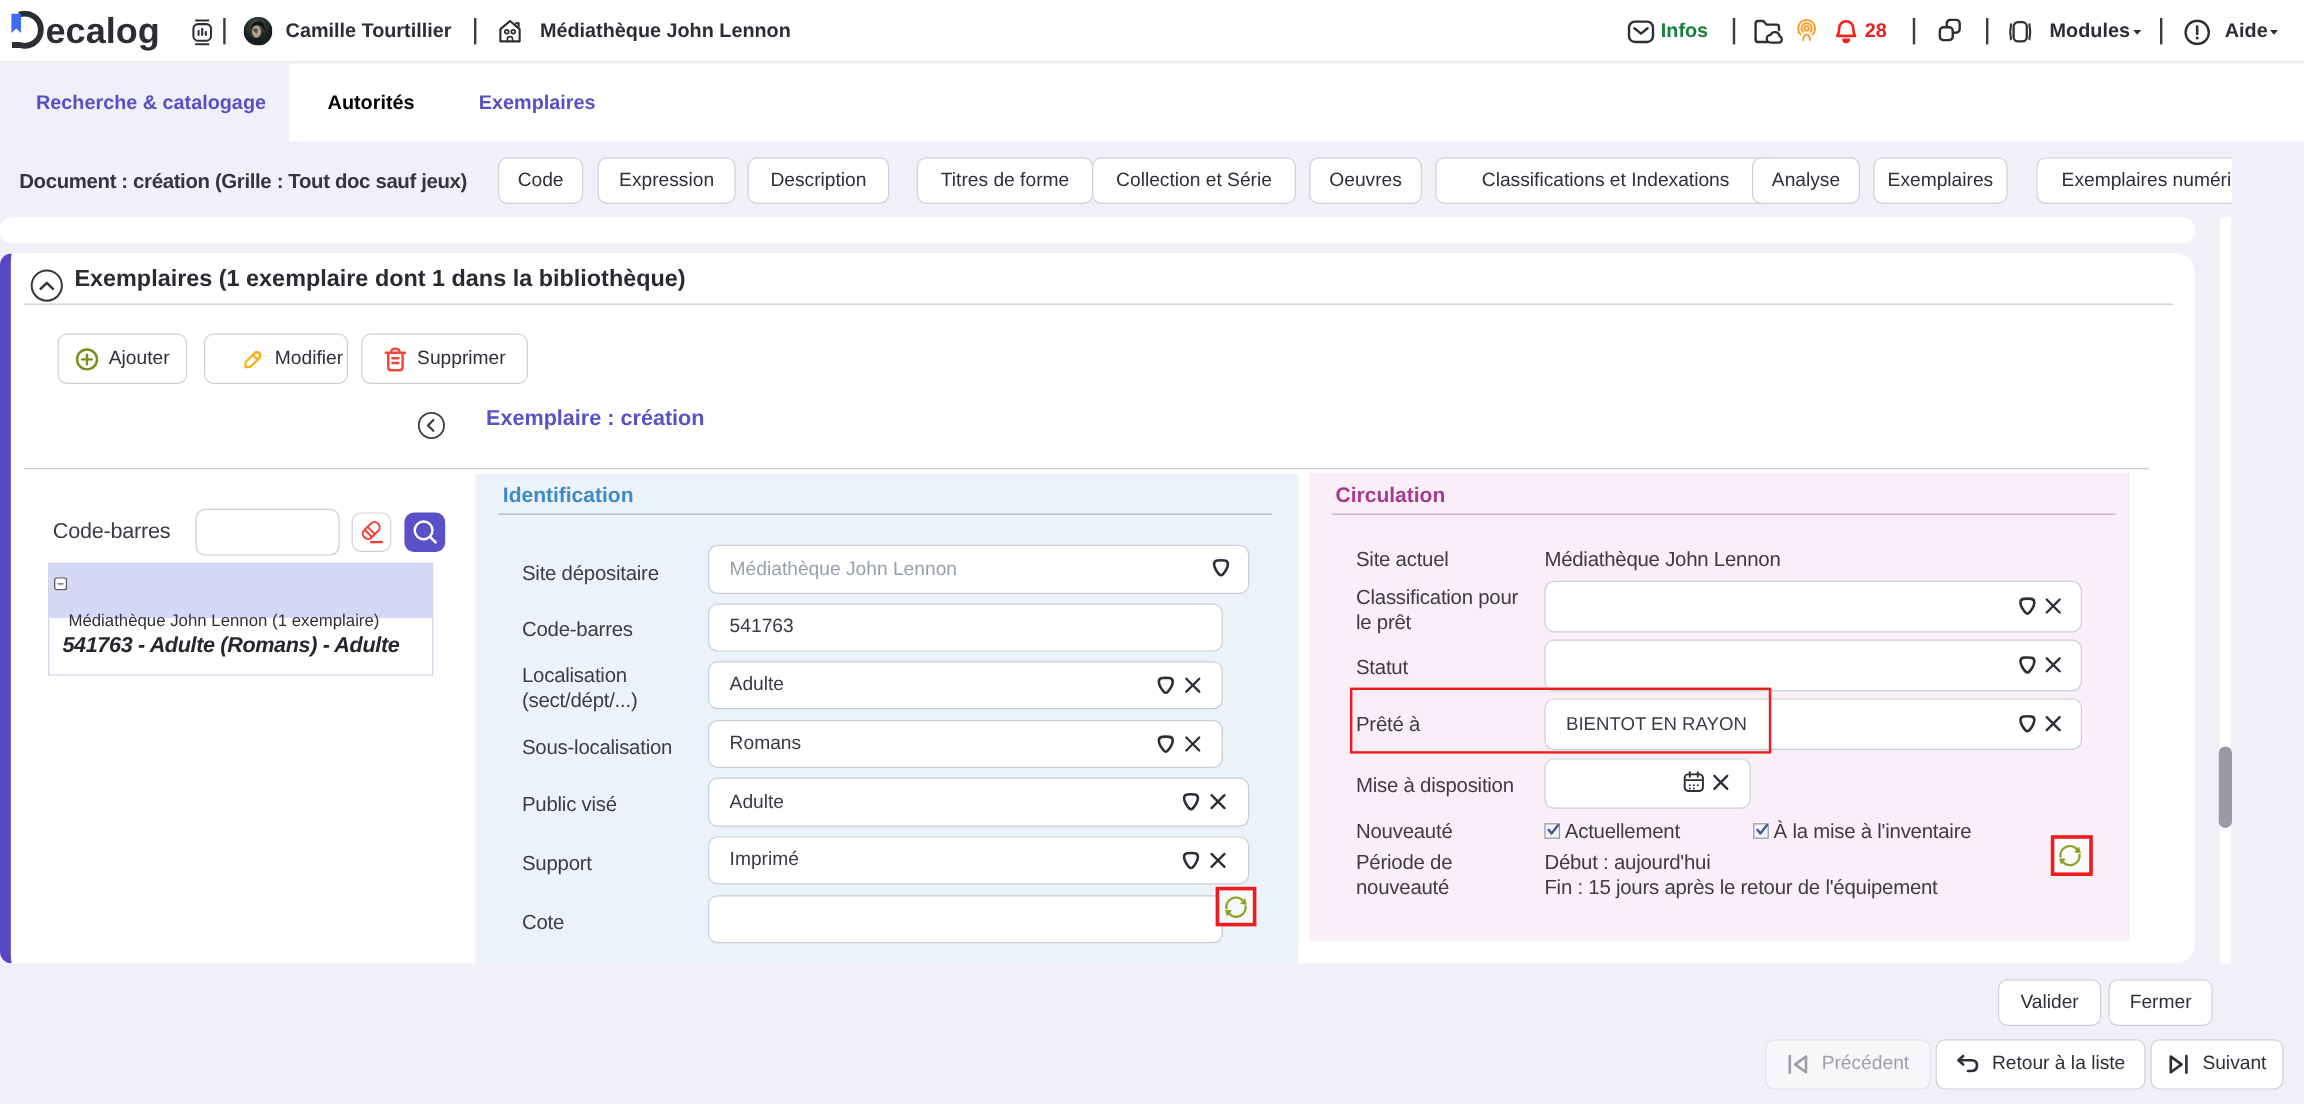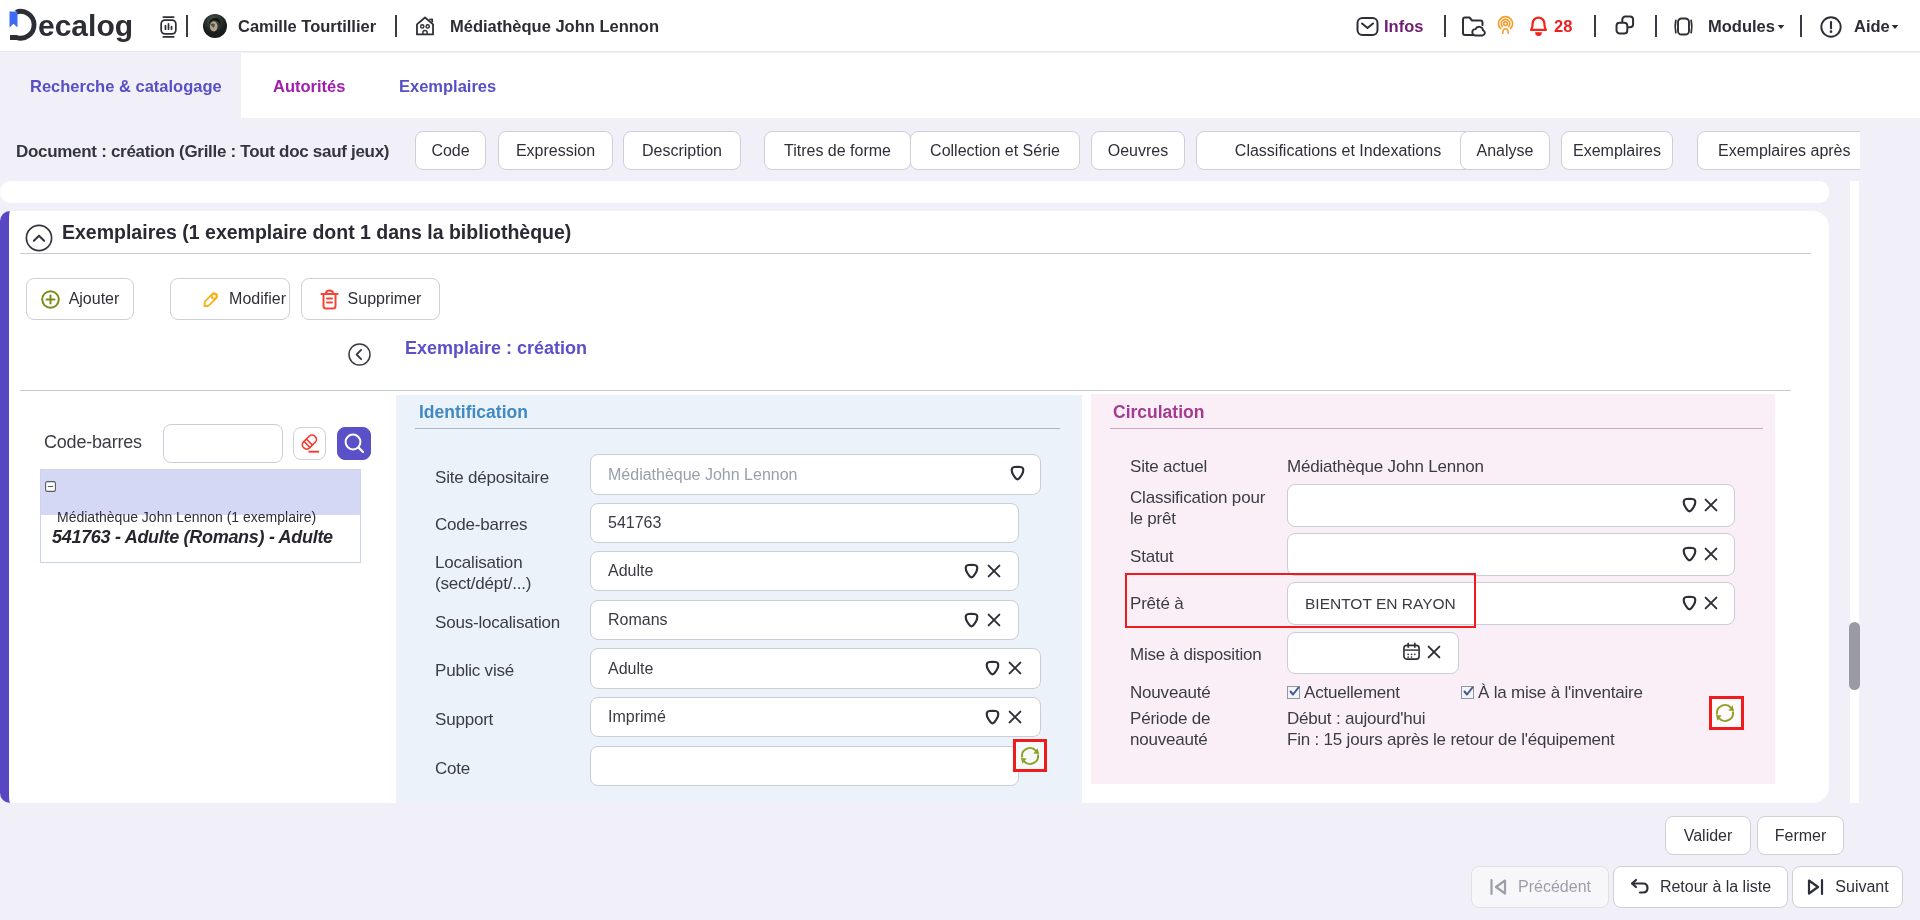--- a/index.html
+++ b/index.html
@@ -59,21 +59,21 @@
   <circle cx="9.8" cy="13.5" r="1.9" fill="none" stroke="#2e2e36" stroke-width="1.7"></circle>
   <circle cx="16.2" cy="13.5" r="1.9" fill="none" stroke="#2e2e36" stroke-width="1.7"></circle>
   <path d="M10.5 23 L10.5 20.5 Q10.5 18.3 13 18.3 Q15.5 18.3 15.5 20.5 L15.5 23" fill="none" stroke="#2e2e36" stroke-width="1.7"></path>
 </svg>
 <div class="abs bold" style="left:450px;top:17px;font-size:16.5px;color:#2c2c34;">Médiathèque John Lennon</div>
 
 <svg class="abs" style="left:1356px;top:15px" width="23" height="23" viewBox="0 0 23 23">
   <rect x="1.5" y="3" width="20" height="17" rx="5" fill="none" stroke="#2e2e36" stroke-width="2"></rect>
   <path d="M6 8.5 L11.5 13 L17 8.5" fill="none" stroke="#2e2e36" stroke-width="2" stroke-linecap="round" stroke-linejoin="round"></path>
 </svg>
-<div class="abs bold" style="left:1384px;top:17px;font-size:16.5px;color:#701a75;">Infos</div>
+<div class="abs bold" style="left:1384px;top:17px;font-size:16.5px;color:#15803d;">Infos</div>
 <div class="abs" style="left:1444px;top:15px;"><span class="sep"></span></div>
 
 <svg class="abs" style="left:1461px;top:14px" width="25" height="25" viewBox="0 0 25 25">
   <path d="M2 19 L2 5.5 Q2 3.5 4 3.5 L8.5 3.5 L11 6.5 L19.5 6.5 Q21.5 6.5 21.5 8.5 L21.5 11" fill="none" stroke="#2e2e36" stroke-width="2" stroke-linecap="round" stroke-linejoin="round"></path>
   <path d="M2 19 Q2 21 4 21 L12 21" fill="none" stroke="#2e2e36" stroke-width="2" stroke-linecap="round"></path>
   <path d="M14.5 21.5 a3.2 3.2 0 0 1 0-6.4 a4 4 0 0 1 7.6 1.2 a2.7 2.7 0 0 1 -0.6 5.2 Z" fill="none" stroke="#2e2e36" stroke-width="1.9"></path>
 </svg>
 
 <svg class="abs" style="left:1496px;top:14px" width="19" height="22" viewBox="0 0 22 23">
   <g fill="none" stroke="#f99d2b" stroke-width="1.9">
@@ -114,50 +114,50 @@
   <circle cx="12.5" cy="17.8" r="1.5" fill="#2e2e36"></circle>
 </svg>
 <div class="abs bold" style="left:1854px;top:17px;font-size:16.5px;color:#2c2c34;">Aide</div>
 <svg class="abs" style="left:1891px;top:24px" width="8" height="6" viewBox="0 0 12 8">
     <path d="M1 1 L6 7 L11 1" fill="#2c2c34"></path>
   </svg>
 
 <div class="abs" style="left:0;top:53px;width:1920px;height:65px;background:#fff;"></div>
 <div class="abs" style="left:0;top:53px;width:241px;height:65px;background:#f1f0f8;"></div>
 <div class="abs bold" style="left:30px;top:77px;font-size:16.5px;color:#584fc6;">Recherche &amp; catalogage</div>
-<div class="abs bold" style="left:273px;top:77px;font-size:16.5px;color:#a21caf;">Autorités</div>
+<div class="abs bold" style="left:273px;top:77px;font-size:16.5px;color:#000000;">Autorités</div>
 <div class="abs bold" style="left:399px;top:77px;font-size:16.5px;color:#584fc6;">Exemplaires</div>
 
 <div class="abs" style="left:0;top:118px;width:1920px;height:64px;background:#f1f0f8;"></div>
 <div class="abs bold" style="left:16px;top:142px;font-size:17px;letter-spacing:-0.3px;color:#35353f;">Document : création (Grille : Tout doc sauf jeux)</div>
 <div class="btn" style="left:415px;top:131px;width:71px;height:39px;">Code</div>
 <div class="btn" style="left:498px;top:131px;width:115px;height:39px;">Expression</div>
 <div class="btn" style="left:623px;top:131px;width:118px;height:39px;">Description</div>
 <div class="btn" style="left:752px;top:131px;width:147px;height:39px;margin-left:12px;">Titres de forme</div>
 <div class="btn" style="left:910px;top:131px;width:170px;height:39px;">Collection et Série</div>
 <div class="btn" style="left:1091px;top:131px;width:94px;height:39px;">Oeuvres</div>
 <div class="btn" style="left:1196px;top:131px;width:284px;height:39px;">Classifications et Indexations</div>
 <div class="btn" style="left:1460px;top:131px;width:90px;height:39px;">Analyse</div>
 <div class="btn" style="left:1561px;top:131px;width:112px;height:39px;">Exemplaires</div>
 <div class="abs" style="left:1697px;top:131px;width:163px;height:39px;overflow:hidden;">
-  <div class="btn" style="left:0;top:0;width:220px;height:39px;justify-content:flex-start;padding-left:20px;">Exemplaires après</div>
+  <div class="btn" style="left:0;top:0;width:220px;height:39px;justify-content:flex-start;padding-left:20px;">Exemplaires numéri</div>
 </div>
 
 <div class="abs" style="left:0;top:181px;width:1829px;height:22px;background:#fff;border-radius:10px;"></div>
 
 <div class="abs" style="left:0;top:211px;width:1829px;height:592px;background:#fff;border-left:9px solid #5847c2;border-radius:10px 16px 16px 10px;"></div>
 
 <svg class="abs" style="left:25px;top:224px" width="28" height="28" viewBox="0 0 30 30">
   <circle cx="15" cy="15" r="13.5" fill="none" stroke="#35353d" stroke-width="1.8"></circle>
   <path d="M9.5 18 L15 12.5 L20.5 18" fill="none" stroke="#35353d" stroke-width="2.2" stroke-linecap="round" stroke-linejoin="round"></path>
 </svg>
 <div class="abs bold" style="left:62px;top:221px;font-size:19.5px;color:#2a2a33;">Exemplaires (1 exemplaire dont 1 dans la bibliothèque)</div>
 <div class="abs" style="left:20px;top:253px;width:1791px;height:1px;background:#c9c9d2;"></div>
 
-<div class="btn" style="left:26px;top:278px;width:108px;height:42px;gap:9px;">
+<div class="btn" style="left:48px;top:278px;width:108px;height:42px;gap:9px;">
   <svg width="19" height="19" viewBox="0 0 19 19">
       <circle cx="9.5" cy="9.5" r="8.3" fill="none" stroke="#7e8c1a" stroke-width="2"></circle>
       <line x1="9.5" y1="5.5" x2="9.5" y2="13.5" stroke="#7e8c1a" stroke-width="2" stroke-linecap="round"></line>
       <line x1="5.5" y1="9.5" x2="13.5" y2="9.5" stroke="#7e8c1a" stroke-width="2" stroke-linecap="round"></line>
     </svg>
   Ajouter</div>
 <div class="btn" style="left:170px;top:278px;width:120px;height:42px;gap:9px;padding-left:28px;">
   <svg width="18" height="18" viewBox="0 0 18 18">
       <g fill="none" stroke="#f6b21b" stroke-width="1.9">
         <path d="M3.2 11.2 L9.8 4.6 Q12 2.4 14 4.4 Q16 6.4 13.8 8.6 L7.2 15.2 Q6.4 16 5.3 16 L2.6 16 L2.6 13.3 Q2.6 12 3.2 11.2 Z"></path>

